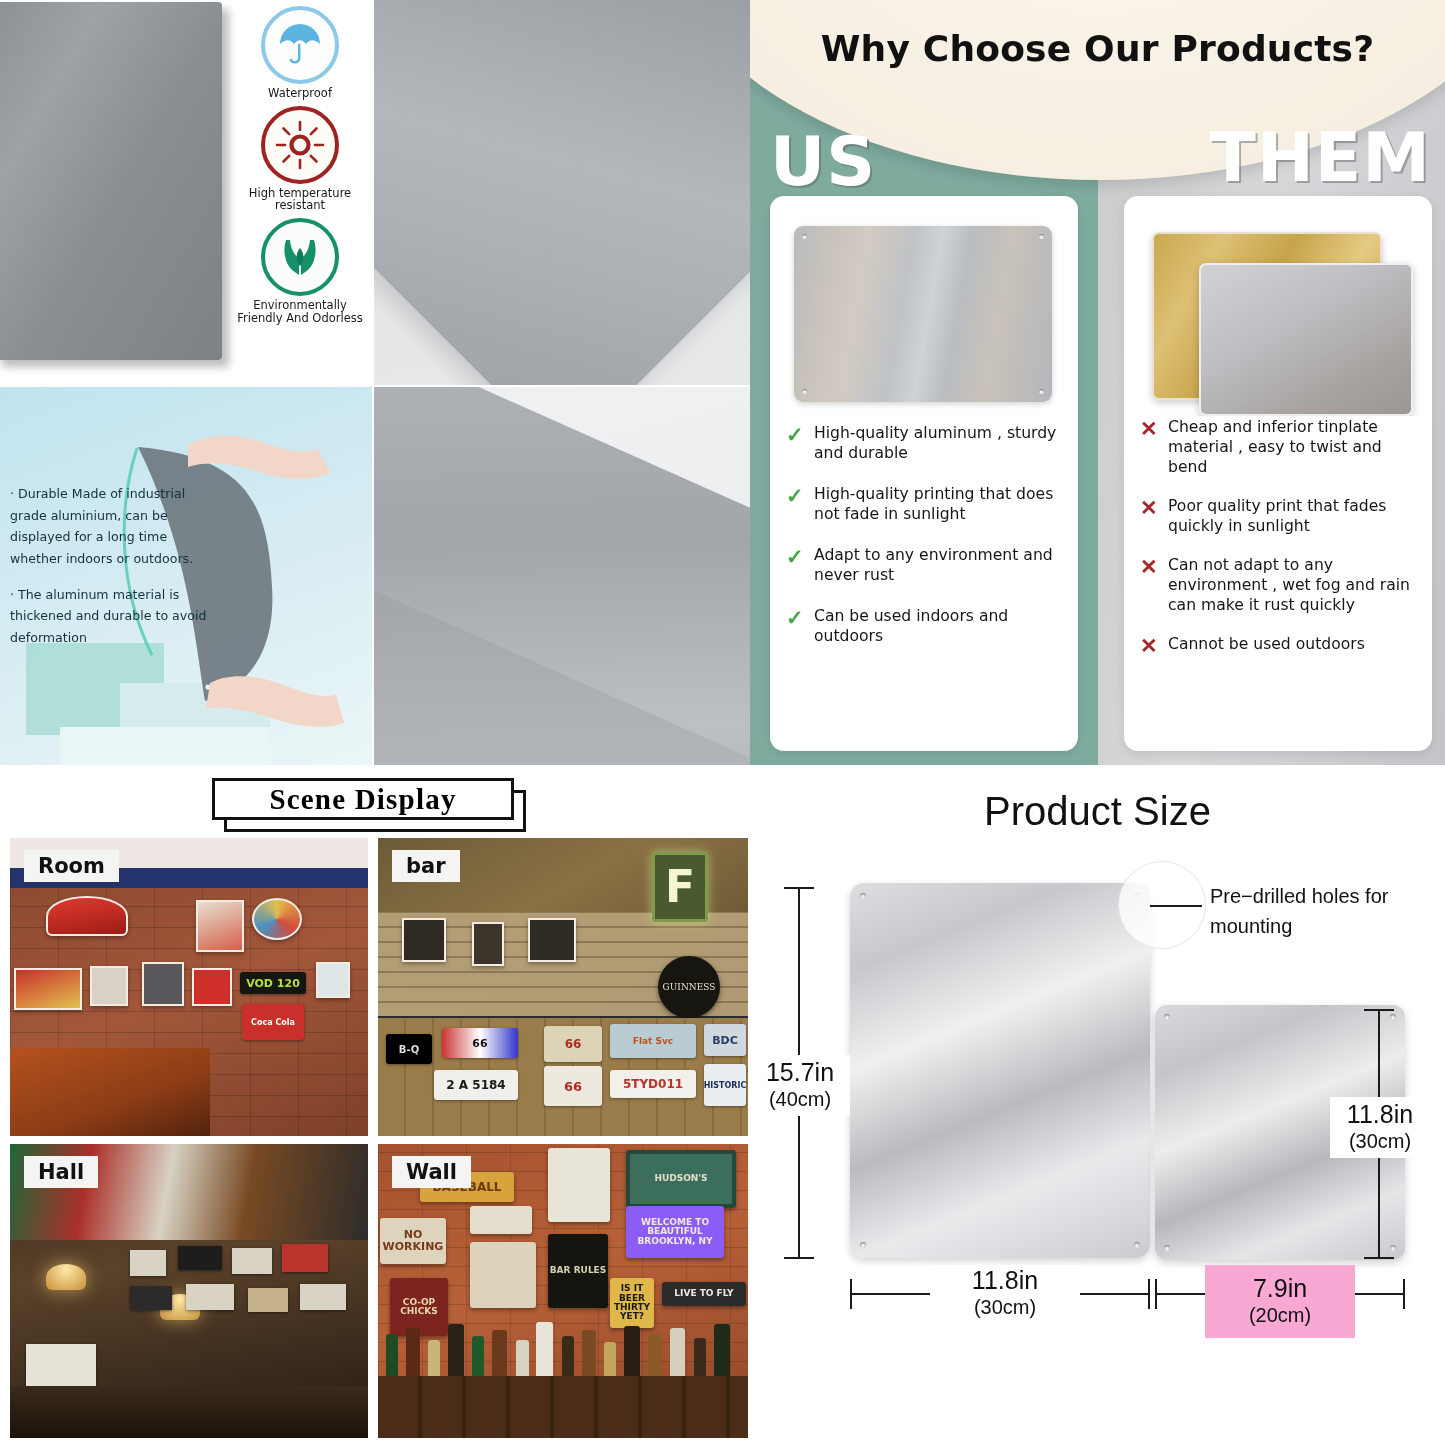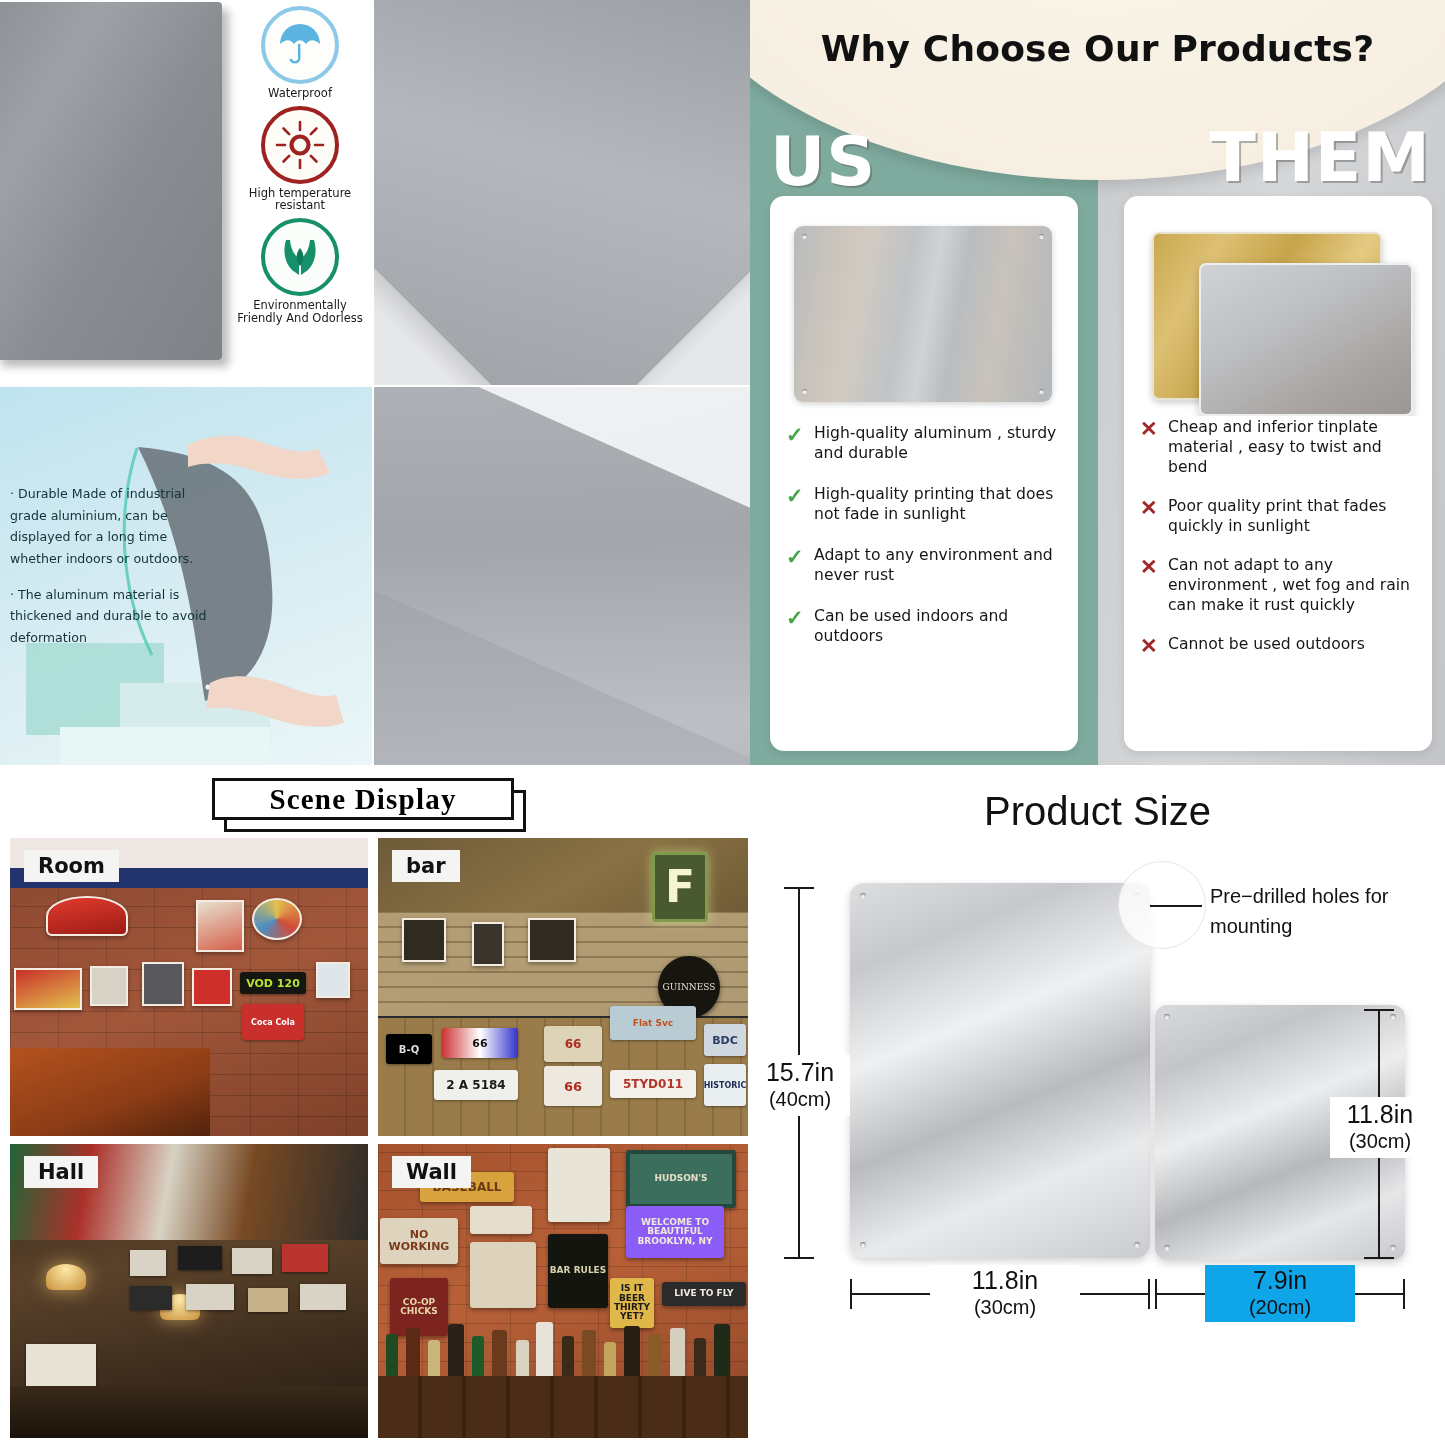--- a/index.html
+++ b/index.html
@@ -422,21 +422,21 @@
         <div class="bar-stone"></div>
         <div class="neonF">F</div>
         <div class="guin">GUINNESS</div>
         <div class="pic" style="left:24px;top:80px;width:44px;height:44px;background:#2f2a22;"></div>
         <div class="pic" style="left:94px;top:84px;width:32px;height:44px;background:#3b342a;"></div>
         <div class="pic" style="left:150px;top:80px;width:48px;height:44px;background:#2f2a22;"></div>
         <div class="bar-bot"></div>
         <div class="plate" style="left:8px;top:196px;width:46px;height:30px;background:#000000;color:#ddd;font-size:10px;">B-Q</div>
         <div class="plate" style="left:64px;top:190px;width:76px;height:30px;background:linear-gradient(90deg,#c33,#fff,#33c);color:#111;font-size:11px;">66</div>
         <div class="plate" style="left:166px;top:188px;width:58px;height:36px;background:#ddd3b6;color:#b02c22;font-size:12px;">66</div>
-        <div class="plate" style="left:232px;top:168px;width:86px;height:34px;background:#b9ccd4;color:#c1521f;font-size:9px;">Flat Svc</div>
+        <div class="plate" style="left:232px;top:186px;width:86px;height:34px;background:#b9ccd4;color:#c1521f;font-size:9px;">Flat Svc</div>
         <div class="plate" style="left:326px;top:186px;width:42px;height:32px;background:#cfd8de;color:#2b3c66;font-size:11px;">BDC</div>
         <div class="plate" style="left:56px;top:232px;width:84px;height:30px;background:#efefec;color:#1a1a1a;font-size:12px;">2 A 5184</div>
         <div class="plate" style="left:166px;top:228px;width:58px;height:40px;background:#eee9df;color:#b02c22;font-size:13px;">66</div>
         <div class="plate" style="left:232px;top:232px;width:86px;height:28px;background:#f2f0ea;color:#b6332a;font-size:12px;">5TYD011</div>
         <div class="plate" style="left:326px;top:226px;width:42px;height:42px;background:#e9eef1;color:#1c2c54;font-size:8px;flex-direction:column;">HISTORIC</div>
       </div>
       <div class="scene-label">bar</div>
     </div>
 
     <div class="scene-tile tile-hall">
@@ -458,21 +458,21 @@
       </div>
       <div class="scene-label">Hall</div>
     </div>
 
     <div class="scene-tile tile-wall">
       <div class="ph">
         <div class="wall-brick"></div>
         <div class="wsign" style="left:42px;top:28px;width:94px;height:30px;background:#d8a33c;color:#6b3a12;font-size:12px;">BASEBALL</div>
         <div class="wsign" style="left:170px;top:4px;width:62px;height:74px;background:#e9e4d8;color:#333;font-size:7px;"></div>
         <div class="wsign" style="left:248px;top:6px;width:110px;height:58px;background:#3c6e5e;color:#e6dfc8;font-size:9px;border:4px solid #25483c;">HUDSON'S</div>
-        <div class="wsign" style="left:2px;top:74px;width:78px;height:46px;background:#ded4be;color:#7a3a1a;font-size:11px;">NO WORKING</div>
+        <div class="wsign" style="left:2px;top:74px;width:66px;height:46px;background:#ded4be;color:#7a3a1a;font-size:11px;">NO WORKING</div>
         <div class="wsign" style="left:92px;top:62px;width:62px;height:28px;background:#e5ddcc;color:#5a4a33;font-size:7px;"></div>
         <div class="wsign" style="left:92px;top:98px;width:66px;height:66px;background:#ddd2bc;color:#8a4a1e;font-size:8px;"></div>
         <div class="wsign" style="left:170px;top:90px;width:60px;height:74px;background:#14150f;color:#d8cfae;font-size:9px;">BAR RULES</div>
         <div class="wsign" style="left:248px;top:62px;width:98px;height:52px;background:#8b5cf6;color:#f0eadc;font-size:9px;">WELCOME TO BEAUTIFUL BROOKLYN, NY</div>
         <div class="wsign" style="left:232px;top:134px;width:44px;height:50px;background:#e0b84a;color:#1a1a1a;font-size:9px;">IS IT BEER THIRTY YET?</div>
         <div class="wsign" style="left:284px;top:138px;width:84px;height:24px;background:#2b2b2b;color:#efeae0;font-size:9px;">LIVE TO FLY</div>
         <div class="wsign" style="left:12px;top:134px;width:58px;height:58px;background:#7d2320;color:#e8d8a8;font-size:9px;">CO-OP CHICKS</div>
         <div class="wall-bottles">
           <div class="btl" style="left:8px;width:12px;height:46px;background:#1f4a22;"></div>
           <div class="btl" style="left:28px;width:14px;height:52px;background:#5a2a14;"></div>
@@ -540,18 +540,18 @@
   <div class="dimline" style="left:614px;top:244px;width:30px;height:2px;"></div>
   <div class="dimline" style="left:614px;top:492px;width:30px;height:2px;"></div>
   <div class="dimlabel" style="left:580px;top:332px;width:100px;background:#fff;padding:4px 0;">
     <span class="n">11.8in</span>
     <span class="c">(30cm)</span>
   </div>
 
   <div class="dimline" style="left:405px;top:528px;width:250px;height:2px;"></div>
   <div class="dimline" style="left:405px;top:514px;width:2px;height:30px;"></div>
   <div class="dimline" style="left:653px;top:514px;width:2px;height:30px;"></div>
-  <div class="dimlabel" style="left:455px;top:500px;width:150px;background:#0ea5e9;padding:2px 0;">
+  <div class="dimlabel" style="left:455px;top:500px;width:150px;background:#f9a8d4;padding:10px 0;">
     <span class="n">7.9in</span>
     <span class="c">(20cm)</span>
   </div>
 
 </div>
 
 </body></html>

